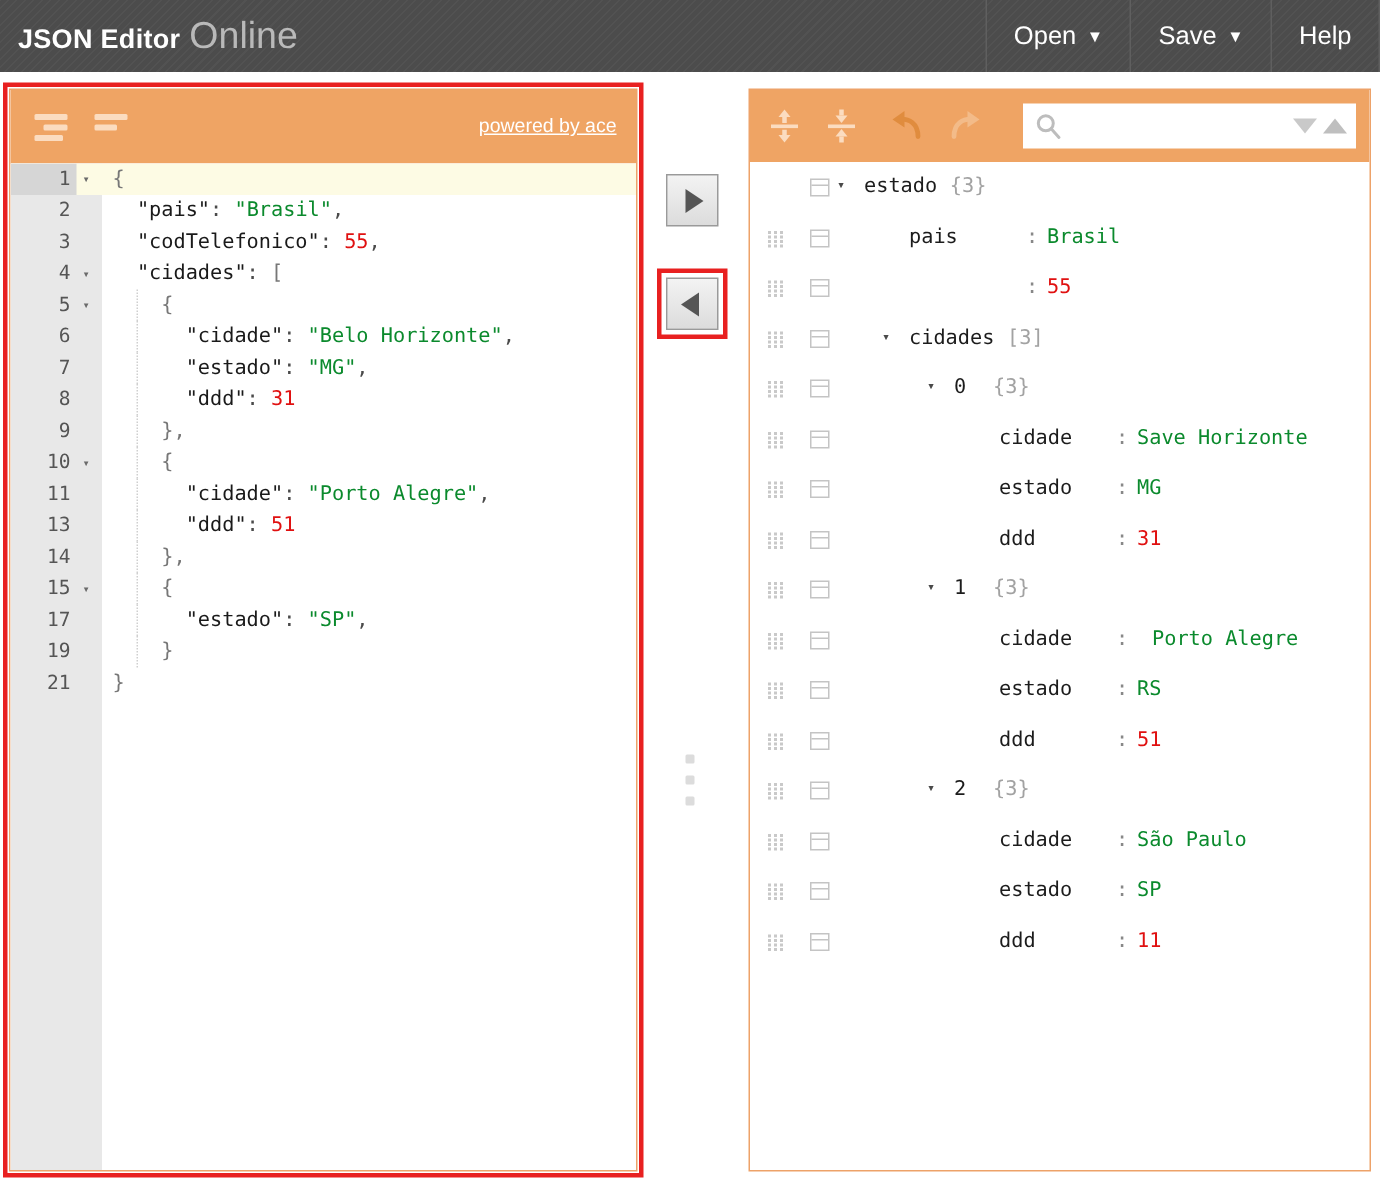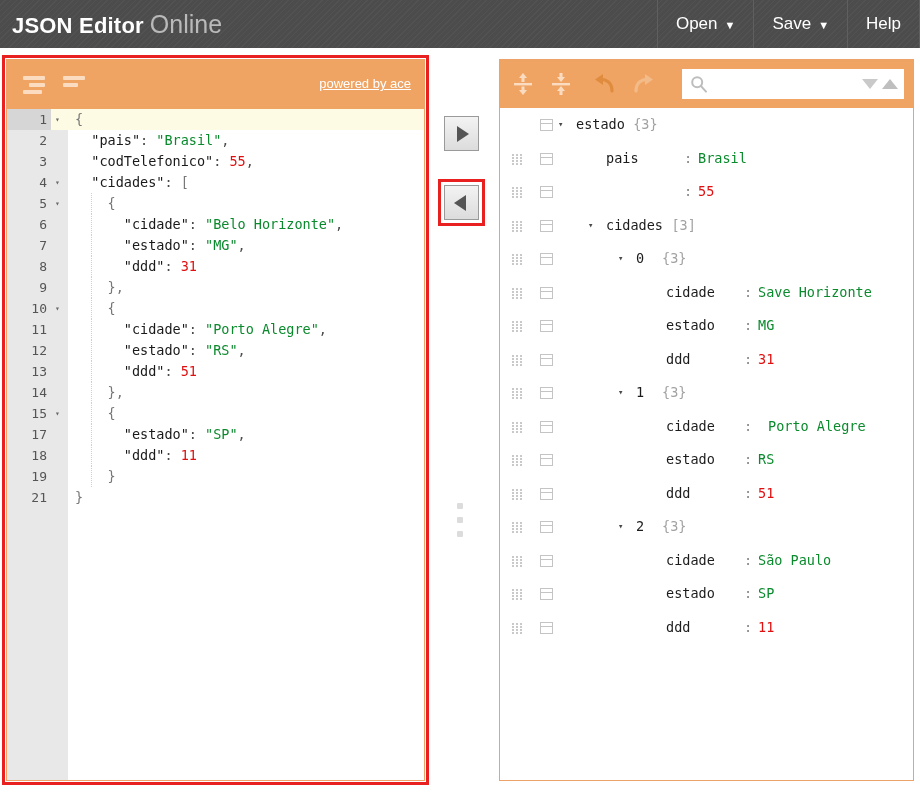--- a/index.html
+++ b/index.html
@@ -31,21 +31,21 @@
     box-sizing: border-box;
   }
   #brand {
     position: absolute;
     left: 12px; top: 0;
     height: 48px;
     line-height: 48px;
     white-space: nowrap;
   }
   #brand .b1 {
-    font-size: 22px;
+    font-size: 18px;
     color: #ffffff;
     font-weight: bold;
     letter-spacing: 0.2px;
   }
   #brand .b2 {
     font-size: 25px;
     color: #b9b9b9;
     font-weight: normal;
     margin-left: 6px;
   }
@@ -407,26 +407,24 @@
         <div class="cline"><div class="gnum">2</div><div class="ctext"><span class="k">  "pais"</span><span class="p">: </span><span class="s">"Brasil"</span><span class="p">,</span></div></div>
         <div class="cline"><div class="gnum">3</div><div class="ctext"><span class="k">  "codTelefonico"</span><span class="p">: </span><span class="n">55</span><span class="p">,</span></div></div>
         <div class="cline"><div class="gnum">4</div><div class="fold">▾</div><div class="ctext"><span class="k">  "cidades"</span><span class="p">: </span><span class="br">[</span></div></div>
         <div class="cline"><div class="gnum">5</div><div class="fold">▾</div><div class="indent-guide" style="left: 84px;"></div><div class="ctext"><span class="br">    {</span></div></div>
         <div class="cline"><div class="gnum">6</div><div class="indent-guide" style="left: 84px;"></div><div class="ctext"><span class="k">      "cidade"</span><span class="p">: </span><span class="s">"Belo Horizonte"</span><span class="p">,</span></div></div>
         <div class="cline"><div class="gnum">7</div><div class="indent-guide" style="left: 84px;"></div><div class="ctext"><span class="k">      "estado"</span><span class="p">: </span><span class="s">"MG"</span><span class="p">,</span></div></div>
         <div class="cline"><div class="gnum">8</div><div class="indent-guide" style="left: 84px;"></div><div class="ctext"><span class="k">      "ddd"</span><span class="p">: </span><span class="n">31</span></div></div>
         <div class="cline"><div class="gnum">9</div><div class="indent-guide" style="left: 84px;"></div><div class="ctext"><span class="br">    },</span></div></div>
         <div class="cline"><div class="gnum">10</div><div class="fold">▾</div><div class="indent-guide" style="left: 84px;"></div><div class="ctext"><span class="br">    {</span></div></div>
         <div class="cline"><div class="gnum">11</div><div class="indent-guide" style="left: 84px;"></div><div class="ctext"><span class="k">      "cidade"</span><span class="p">: </span><span class="s">"Porto Alegre"</span><span class="p">,</span></div></div>
-        <div class="cline"><div class="gnum">12</div><div class="indent-guide" style="left: 84px;"></div><div class="ctext"><span class="k">      "estado"</span><span class="p">: </span><span class="s">"RS"</span><span class="p">,</span></div></div>
         <div class="cline"><div class="gnum">13</div><div class="indent-guide" style="left: 84px;"></div><div class="ctext"><span class="k">      "ddd"</span><span class="p">: </span><span class="n">51</span></div></div>
         <div class="cline"><div class="gnum">14</div><div class="indent-guide" style="left: 84px;"></div><div class="ctext"><span class="br">    },</span></div></div>
         <div class="cline"><div class="gnum">15</div><div class="fold">▾</div><div class="indent-guide" style="left: 84px;"></div><div class="ctext"><span class="br">    {</span></div></div>
         <div class="cline"><div class="gnum">17</div><div class="indent-guide" style="left: 84px;"></div><div class="ctext"><span class="k">      "estado"</span><span class="p">: </span><span class="s">"SP"</span><span class="p">,</span></div></div>
-        <div class="cline"><div class="gnum">18</div><div class="indent-guide" style="left: 84px;"></div><div class="ctext"><span class="k">      "ddd"</span><span class="p">: </span><span class="n">11</span></div></div>
         <div class="cline"><div class="gnum">19</div><div class="indent-guide" style="left: 84px;"></div><div class="ctext"><span class="br">    }</span></div></div>
         <div class="cline"><div class="gnum">21</div><div class="ctext"><span class="br">}</span></div></div>
       </div>
   </div>
 </div>
 
 <div class="mid-btn" id="btn-to-tree">
   <div class="tri"></div>
 </div>
 <div id="btn-to-text-wrap"></div>

